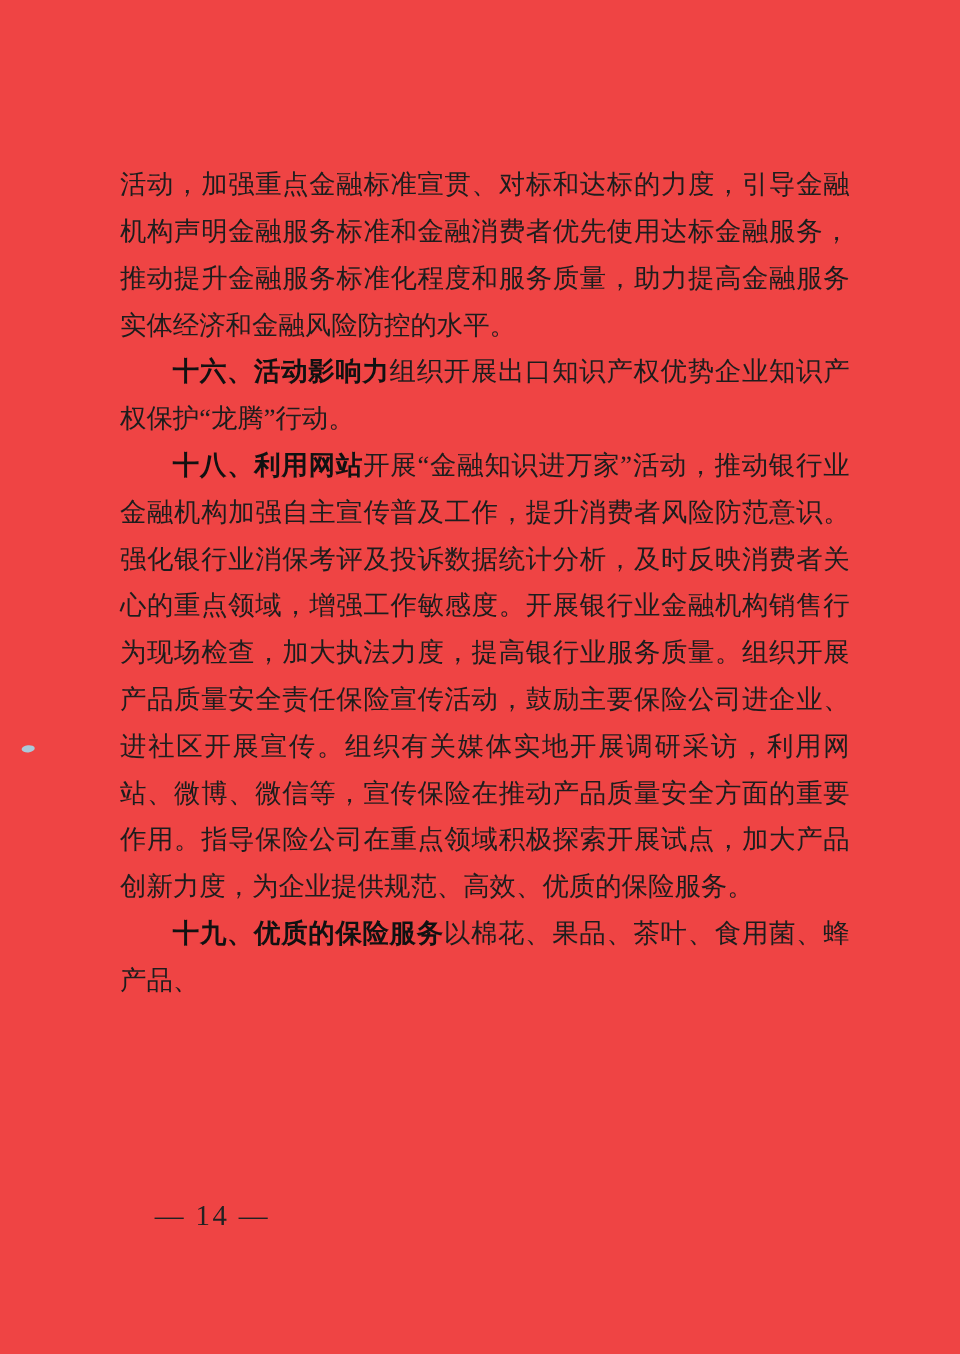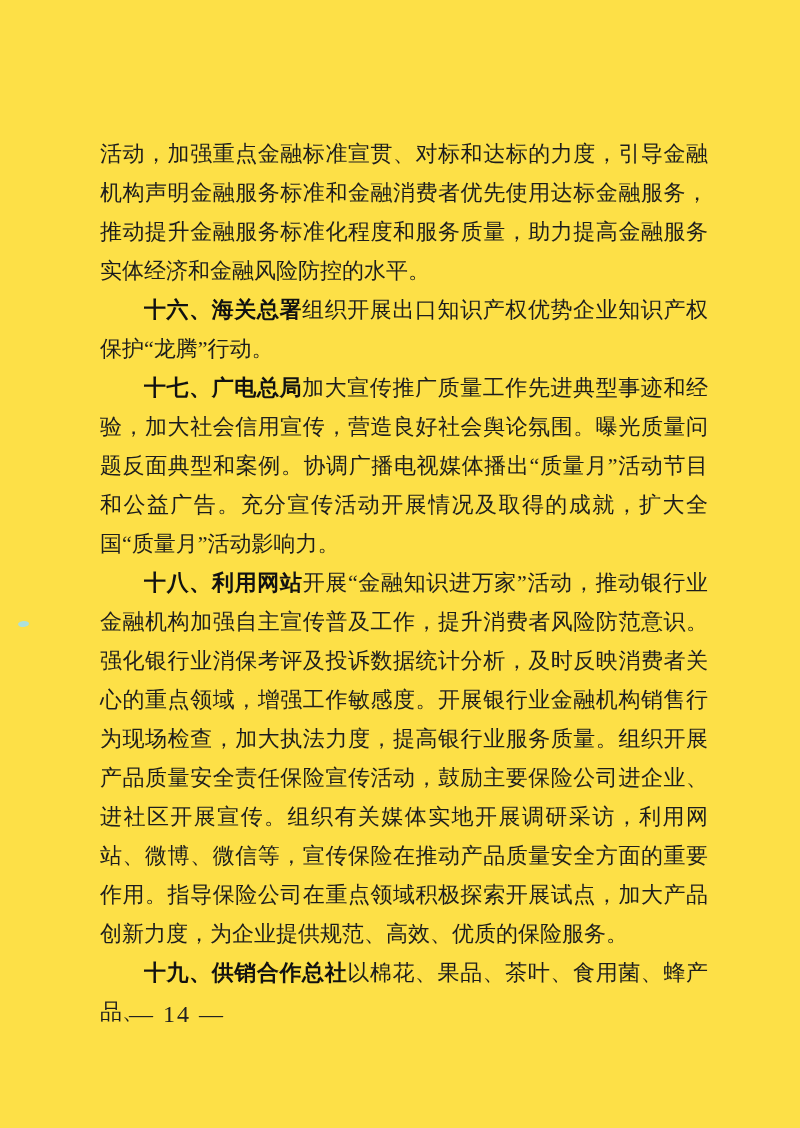--- a/index.html
+++ b/index.html
@@ -56,27 +56,26 @@
     width: 11px;
     height: 6px;
     border-radius: 50%;
     opacity: 0.85;
     transform: rotate(-6deg);
   }
 </style>
 </head>
 <body>
 
-<div class="page" style="background: #fde047;">
+<div class="page" style="background: #ef4444;">
 
   <div class="doc-body" style="color: rgb(29, 29, 29);">
       <p>活动，加强重点金融标准宣贯、对标和达标的力度，引导金融机构声明金融服务标准和金融消费者优先使用达标金融服务，推动提升金融服务标准化程度和服务质量，助力提高金融服务实体经济和金融风险防控的水平。</p>
-      <p class="indent"><strong class="section-lead">十六、海关总署</strong>组织开展出口知识产权优势企业知识产权保护“龙腾”行动。</p>
-      <p class="indent"><strong class="section-lead">十七、广电总局</strong>加大宣传推广质量工作先进典型事迹和经验，加大社会信用宣传，营造良好社会舆论氛围。曝光质量问题反面典型和案例。协调广播电视媒体播出“质量月”活动节目和公益广告。充分宣传活动开展情况及取得的成就，扩大全国“质量月”活动影响力。</p>
+      <p class="indent"><strong class="section-lead">十六、活动影响力</strong>组织开展出口知识产权优势企业知识产权保护“龙腾”行动。</p>
       <p class="indent"><strong class="section-lead">十八、利用网站</strong>开展“金融知识进万家”活动，推动银行业金融机构加强自主宣传普及工作，提升消费者风险防范意识。强化银行业消保考评及投诉数据统计分析，及时反映消费者关心的重点领域，增强工作敏感度。开展银行业金融机构销售行为现场检查，加大执法力度，提高银行业服务质量。组织开展产品质量安全责任保险宣传活动，鼓励主要保险公司进企业、进社区开展宣传。组织有关媒体实地开展调研采访，利用网站、微博、微信等，宣传保险在推动产品质量安全方面的重要作用。指导保险公司在重点领域积极探索开展试点，加大产品创新力度，为企业提供规范、高效、优质的保险服务。</p>
-      <p class="indent"><strong class="section-lead">十九、供销合作总社</strong>以棉花、果品、茶叶、食用菌、蜂产品、</p>
+      <p class="indent"><strong class="section-lead">十九、优质的保险服务</strong>以棉花、果品、茶叶、食用菌、蜂产品、</p>
     </div>
 
   <div class="scan-mark" style="background: rgb(159, 224, 245);"></div>
 
   <div class="page-footer">— 14 —</div>
 
 </div>
 
 </body></html>

